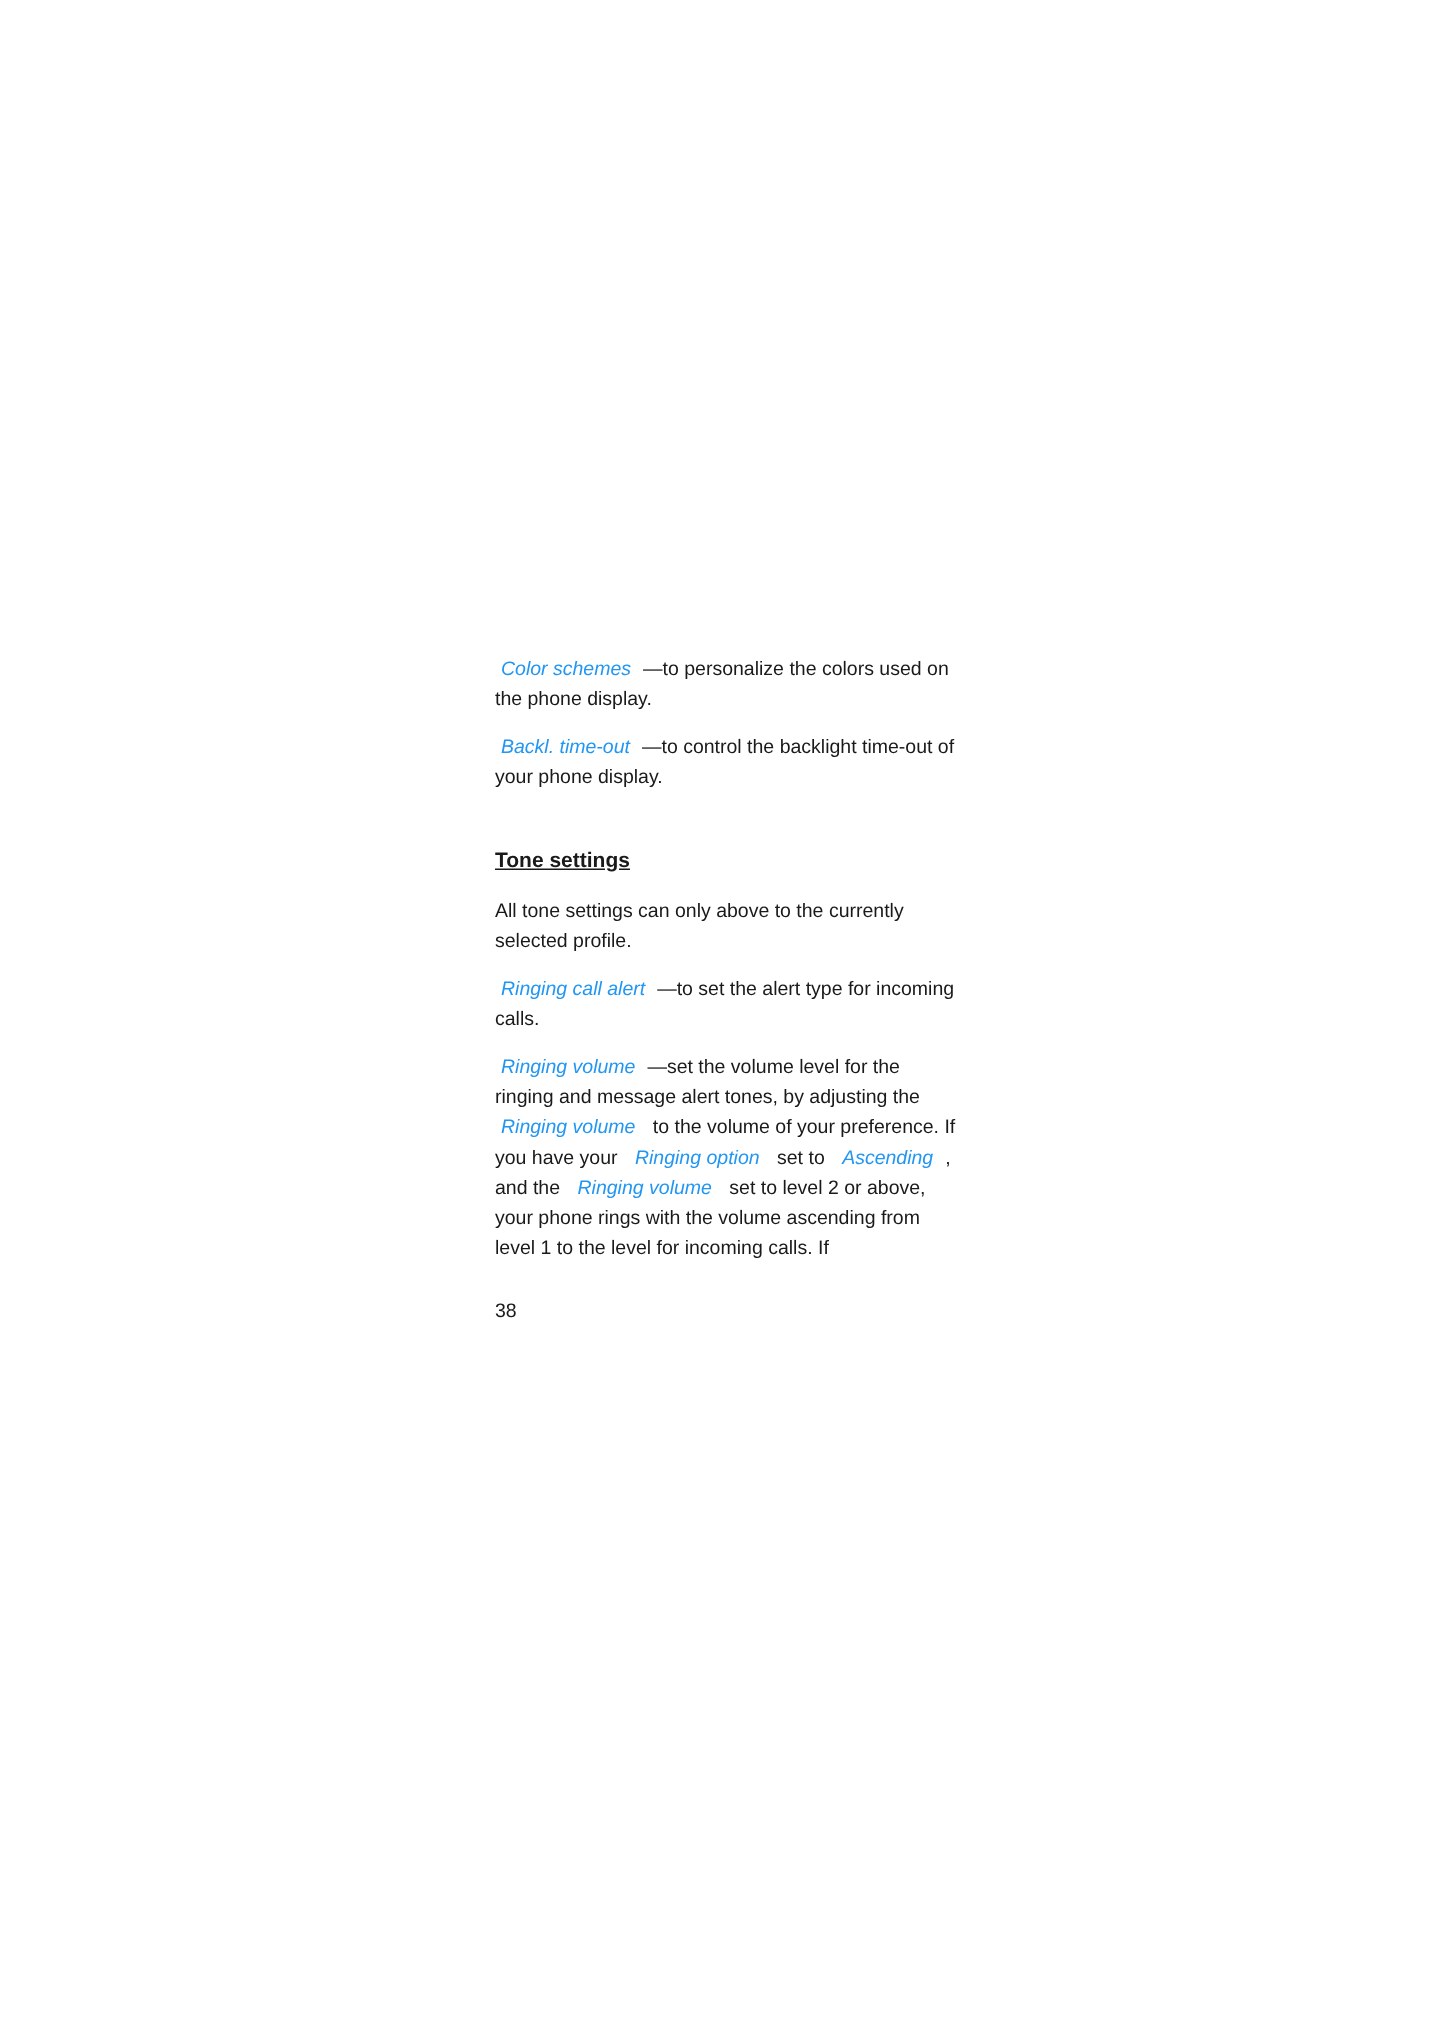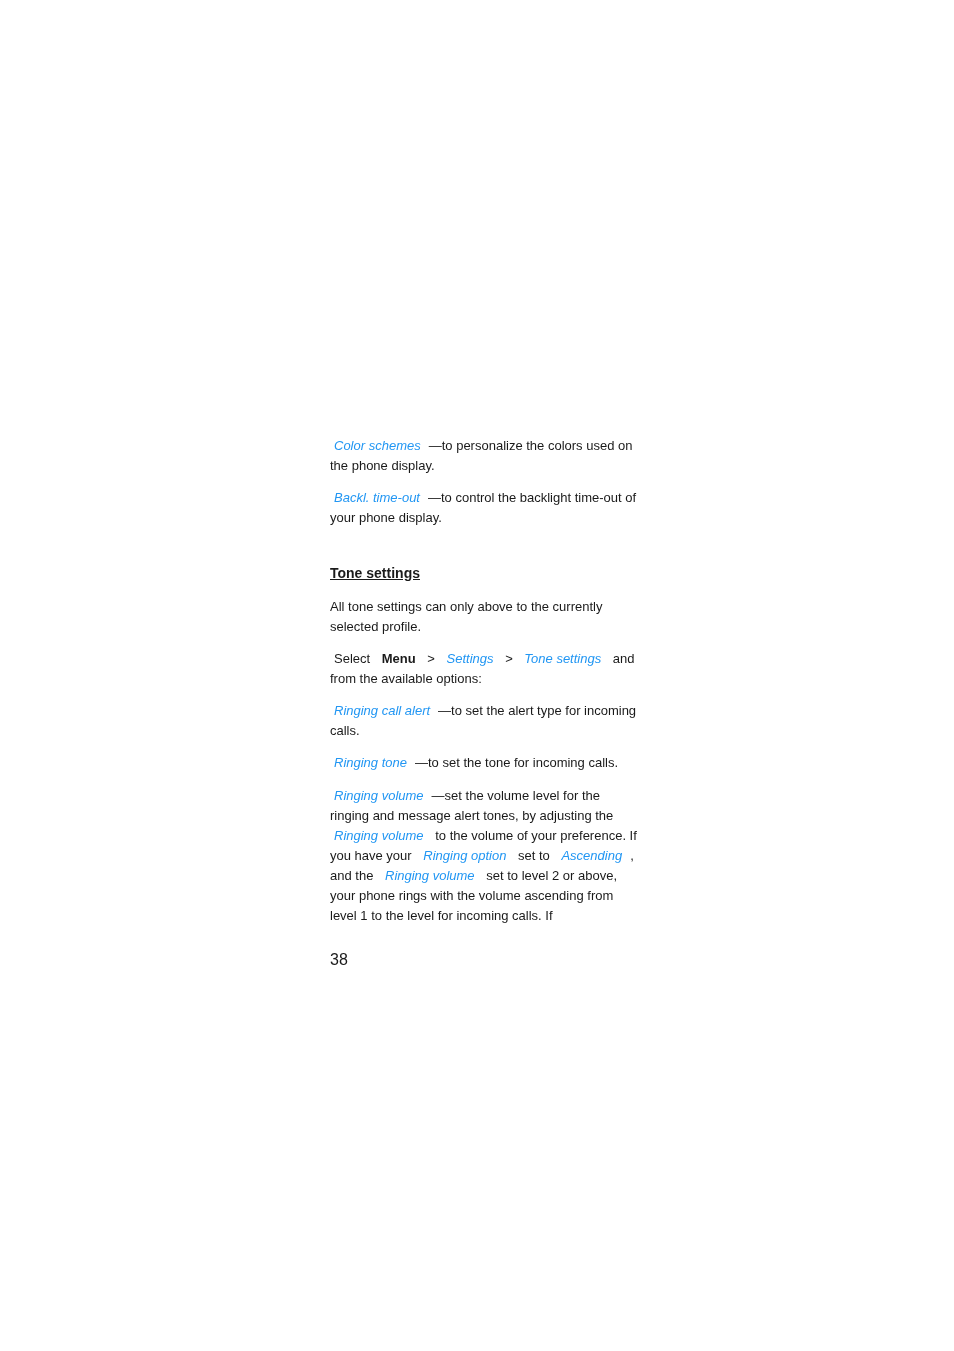--- a/index.html
+++ b/index.html
@@ -49,21 +49,21 @@
       font-weight: bold;
     }
 
     .paragraph-block {
       margin-bottom: 4px;
       line-height: 1.55;
     }
 
     .page-number {
       margin-top: 16px;
-      font-size: 16px;
+      font-size: 13px;
       color: #1a1a1a;
     }
   </style>
 </head>
 <body>
 
 <div class="page-container">
   <div class="content-area">
 
     <p class="paragraph-block">
@@ -72,31 +72,25 @@
 
 
     <p class="paragraph-block" style="margin-bottom: 28px;">
       <a class="link-blue">Backl. time-out</a><span>—to control the backlight time-out of your phone display.</span>
     </p>
 
     <h2 class="section-heading">Tone settings</h2>
 
     <p class="paragraph-block">All tone settings can only above to the currently selected profile.</p>
 
-    <p class="paragraph-block">
-      <span>Select </span><span class="bold-text">Menu</span><span> &gt; </span><a class="link-blue">Settings</a><span> &gt; </span><a class="link-blue">Tone settings</a><span> and from the available options:</span>
-    </p>
 
     <p class="paragraph-block">
       <a class="link-blue">Ringing call alert</a><span>—to set the alert type for incoming calls.</span>
     </p>
 
-    <p class="paragraph-block">
-      <a class="link-blue">Ringing tone</a><span>—to set the tone for incoming calls.</span>
-    </p>
 
     <p class="paragraph-block">
       <a class="link-blue">Ringing volume</a><span>—set the volume level for the ringing and message alert tones, by adjusting the </span><a class="link-blue">Ringing volume</a><span> to the volume of your preference. If you have your </span><a class="link-blue">Ringing option</a><span> set to </span><a class="link-blue">Ascending</a><span>, and the </span><a class="link-blue">Ringing volume</a><span> set to level 2 or above, your phone rings with the volume ascending from level 1 to the level for incoming calls. If</span>
     </p>
 
     <p class="page-number">38</p>
 
   </div>
 </div>
 

